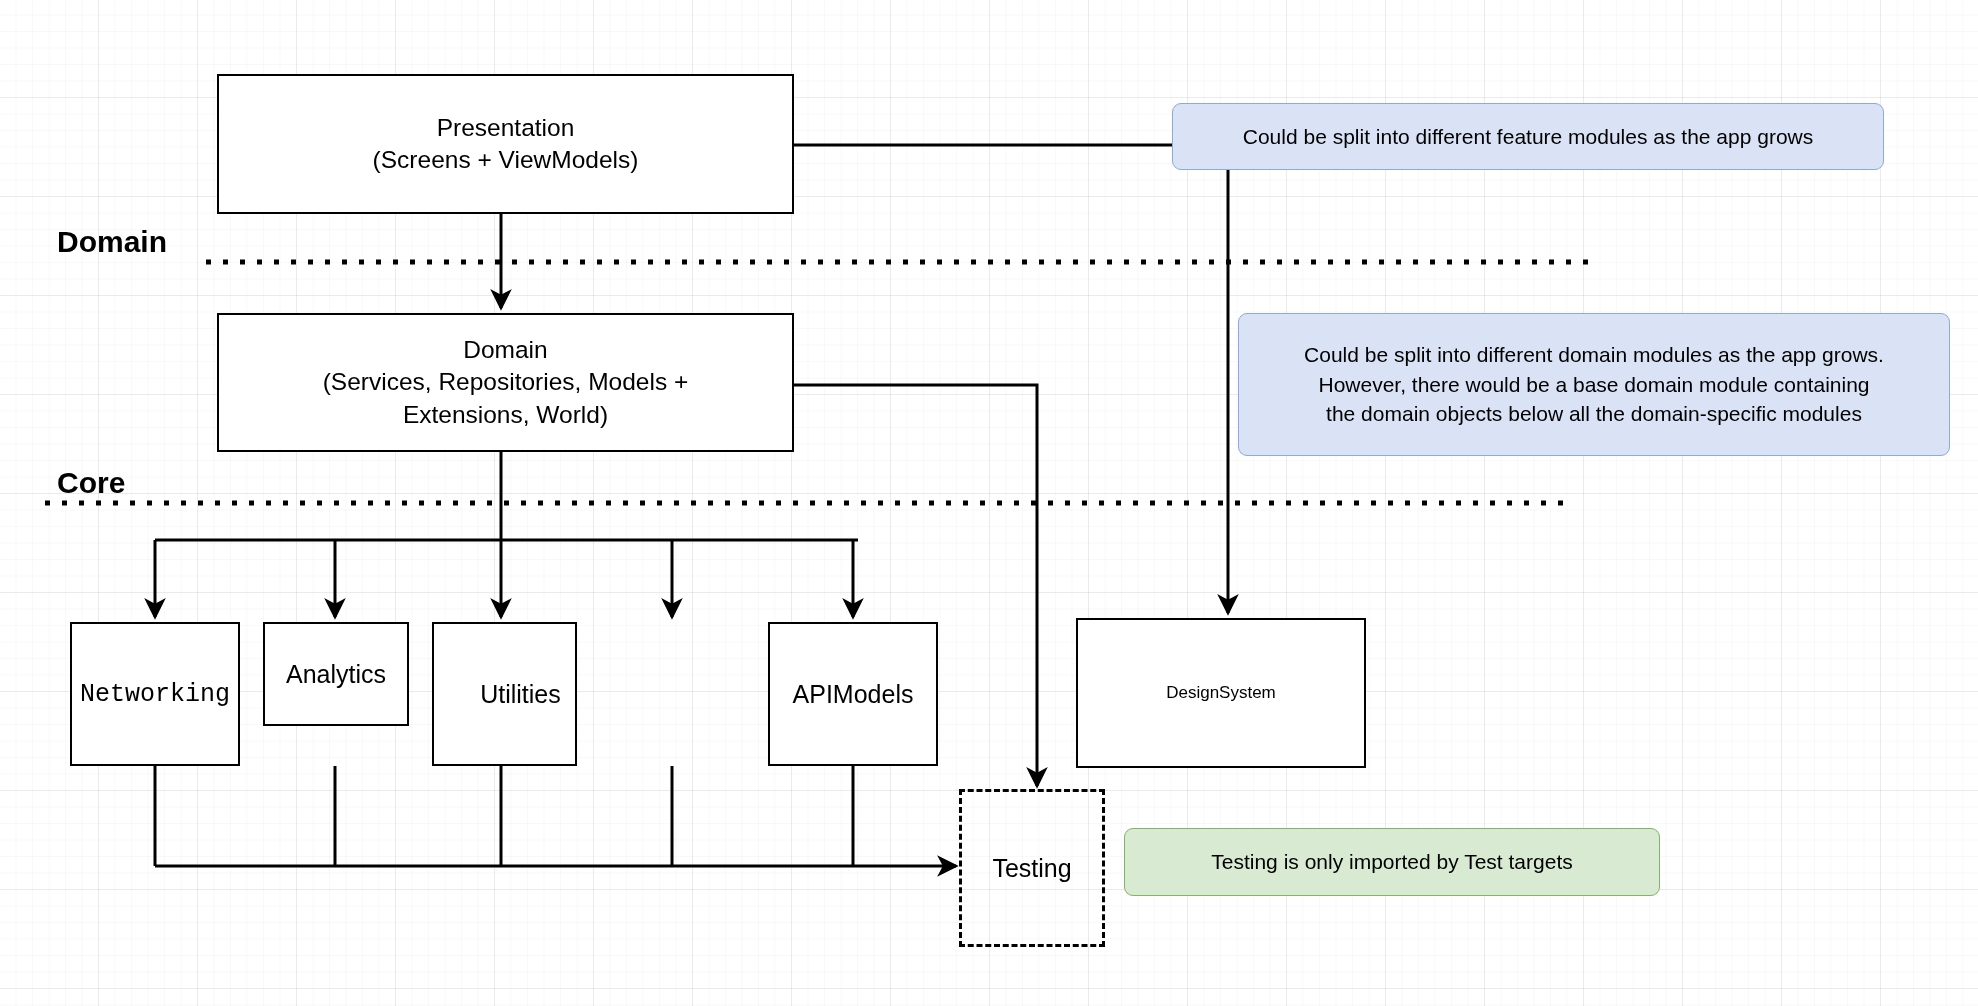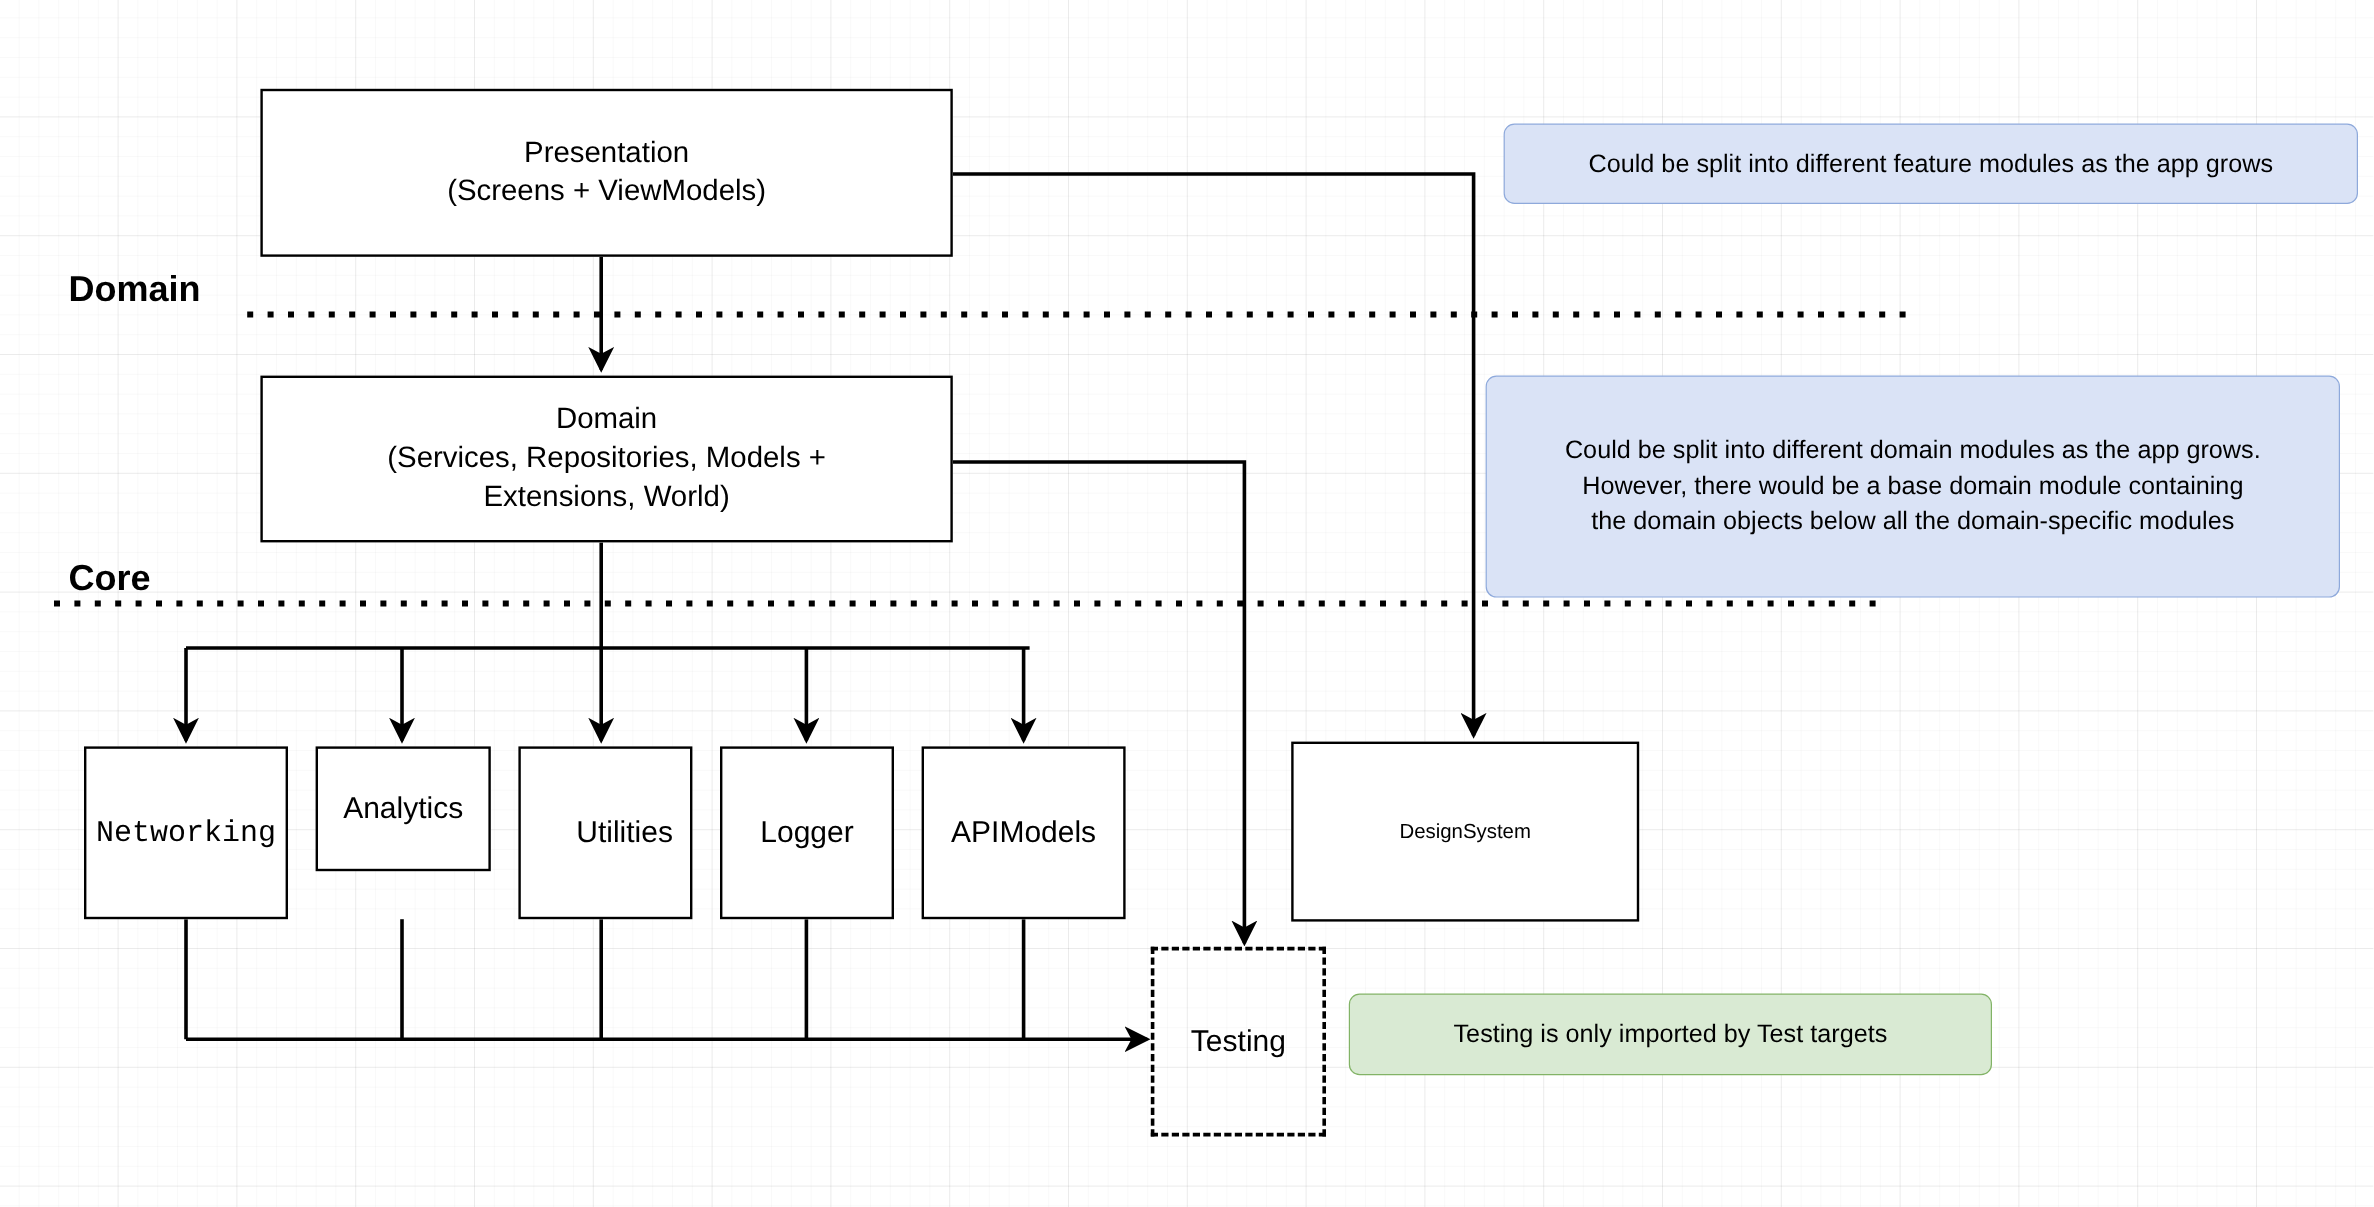--- a/index.html
+++ b/index.html
@@ -160,41 +160,38 @@
   </div>
 
   <div class="node" style="left:263px; top:622px; width:146px; height:104px; font-size:25px;">
     <span class="node-label">Analytics</span>
   </div>
 
   <div class="node" style="left:432px; top:622px; width:145px; height:144px; font-size:25px;padding-left:32px;">
     <span class="node-label">Utilities</span>
   </div>
 
-  <div class="node" style="left:600px; top:622px; width:145px; height:144px; font-size:25px;">
-    <span class="node-label">Logger</span>
-  </div>
 
   <div class="node" style="left:768px; top:622px; width:170px; height:144px; font-size:25px;">
     <span class="node-label">APIModels</span>
   </div>
 
   <div class="node" style="left:1076px; top:618px; width:290px; height:150px; font-size:17px;">
     <span class="node-label">DesignSystem</span>
   </div>
 
   <div class="node dashed" style="left:959px; top:789px; width:146px; height:158px; font-size:25px;">
     <span class="node-label">Testing</span>
   </div>
 
-  <div class="note blue" style="left:1253px; top:103px; width:712px; height:67px; font-size:21px; padding:0 14px;">
+  <div class="note blue" style="left:1172px; top:103px; width:712px; height:67px; font-size:21px; padding:0 14px;">
     <span>Could be split into different feature modules as the app grows</span>
   </div>
 
-  <div class="note blue" style="left:1238px; top:313px; width:712px; height:185px; font-size:21px; padding:16px 14px;">
+  <div class="note blue" style="left:1238px; top:313px; width:712px; height:143px; font-size:21px; padding:16px 14px;">
     <span>Could be split into different domain modules as the app grows.
 However, there would be a base domain module containing
 the domain objects below all the domain-specific modules</span>
   </div>
 
   <div class="note green" style="left:1124px; top:828px; width:536px; height:68px; font-size:21px; padding:0 24px;">
     <span>Testing is only imported by Test targets</span>
   </div>
 
 </div>

